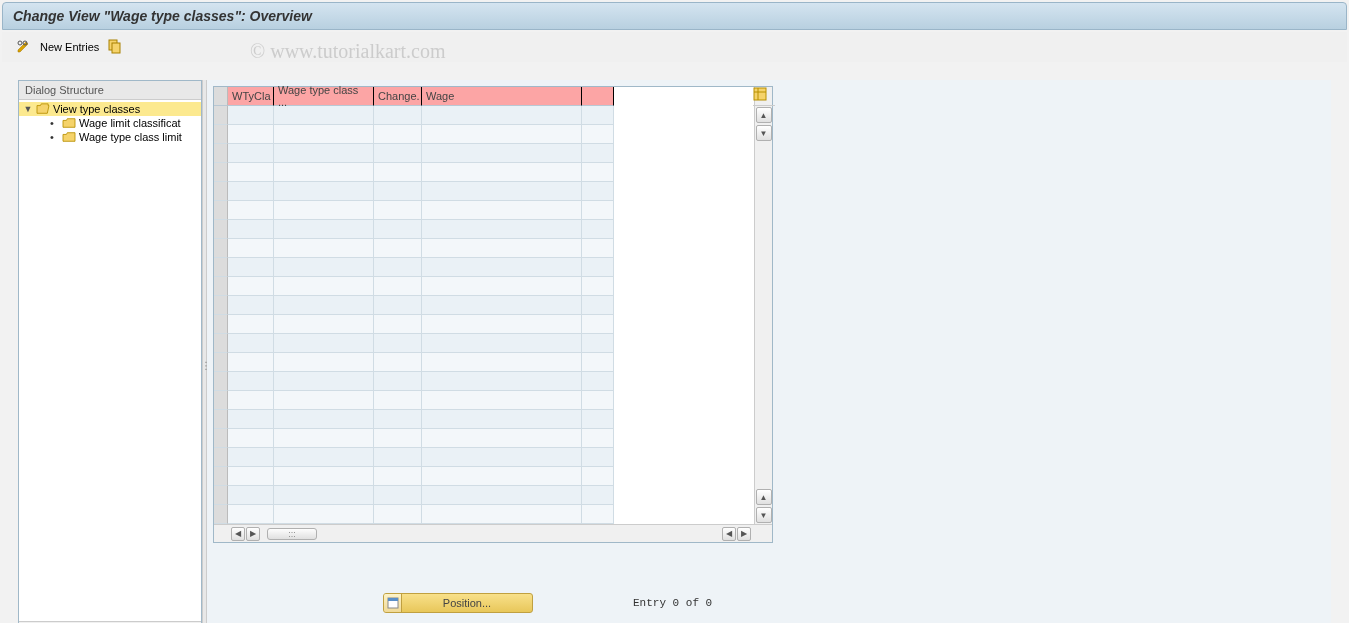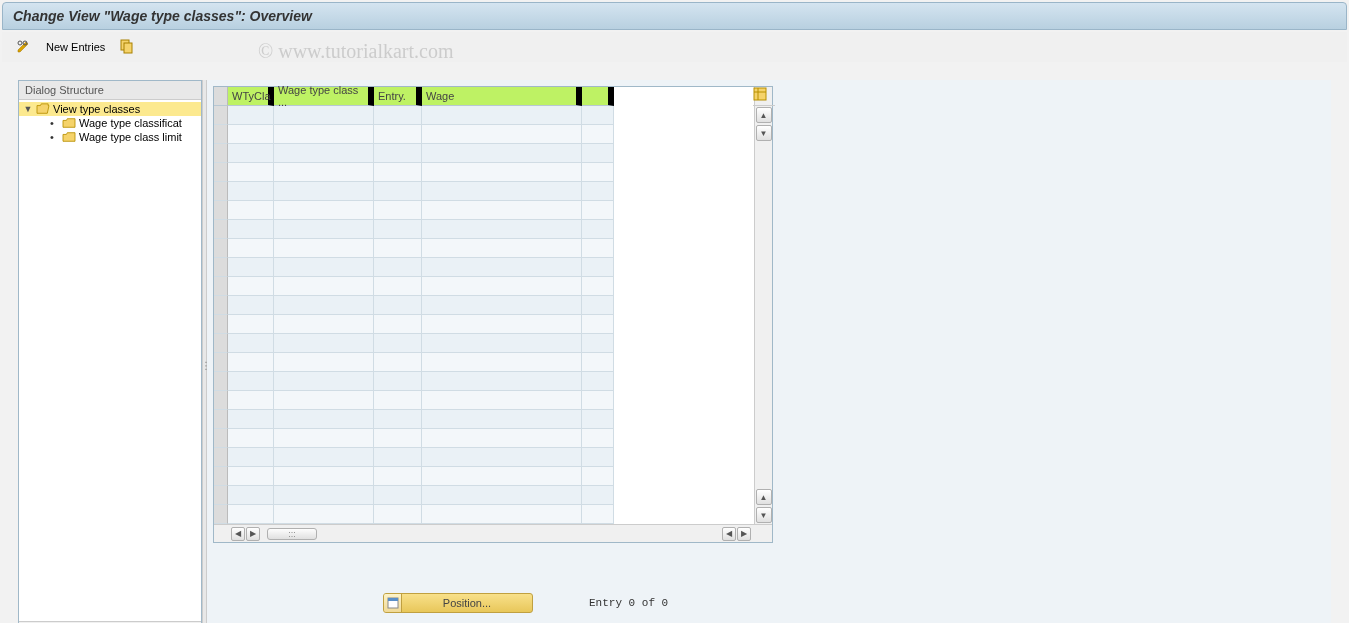--- a/index.html
+++ b/index.html
@@ -25,21 +25,20 @@
       color: #333;
       margin: 2px;
     }
     
     
     .toolbar {
       background: #f0f0f0;
       padding: 4px 10px;
       display: flex;
       align-items: center;
-      gap: 6px;
       margin: 0 2px;
     }
     .toolbar button {
       background: none;
       border: none;
       cursor: pointer;
       padding: 2px 4px;
       font-size: 11px;
     }
     .icon-pencil { width: 16px; height: 16px; }
@@ -151,23 +150,23 @@
     }
     .grid {
       display: flex;
       flex-direction: column;
     }
     .grid-head-row, .grid-row {
       display: flex;
       height: 19px;
     }
     .grid-head-row .gc { 
-      background: #bef264; 
+      background: #fca5a5; 
       border-bottom: 1px solid #b8c8d4;
-      border-right: 6px solid #000000;
+      border-right: 1px solid #000000;
       color: #444;
       padding: 2px 4px;
       display:flex; align-items:center;
     }
     .grid-row .gc {
       background: #eaf1f6;
       border-bottom: 1px solid #d0dce4;
       border-right: 1px solid #d0dce4;
     }
     .grid-row:nth-child(even) .gc { background: #f3f7fa; }
@@ -199,21 +198,21 @@
       height:18px;background:#f0f0f0;border-top:1px solid #ccc;
       display:flex;align-items:center;gap:1px;padding:0 2px;
     }
     
     
     .footer-row{
       margin-top: 50px;
       display:flex;
       align-items:center;
       padding-left: 170px;
-      gap: 56px;
+      gap: 100px;
     }
     .position-btn{
       display:flex;align-items:center;
       width: 150px;
       height: 20px;
       background: linear-gradient(to bottom, #f8e08a, #e8c75a);
       border: 1px solid #c0a040;
       border-radius: 3px;
       font-size: 11px;
       cursor:pointer;
@@ -223,21 +222,21 @@
       width:18px;height:100%;
       display:flex;align-items:center;justify-content:center;
       border-right:1px solid #c0a040;
       background: linear-gradient(to bottom, #fdf3c8, #f0d997);
     }
     .position-btn .pb-label{ flex:1;text-align:center;color:#444;}
     .entry-text{ color:#333; font-size:11px;font-family:Liberation Mono, monospace;}
     
     .watermark{
       position:absolute;
-      top: 40px; left: 258px;
+      top: 40px; left: 250px;
       font-size: 20px;
       color: rgba(180,180,180,0.6);
       font-family: Georgia, serif;
       pointer-events:none;
     }
   </style>
 </head>
 <body>
 
 <div class="title-bar">
@@ -273,21 +272,21 @@
         <svg class="folder-icon" viewBox="0 0 16 14">
             <path d="M1 3 L5 3 L6 1 L14 1 L14 3 L15 3 L13 12 L1 12 Z" fill="#f5d36b" stroke="#b89000"></path>
           </svg>
         <span>View type classes</span>
       </div>
       <div class="tree-item tree-indent1">
         <span class="tree-bullet">•</span>
         <svg class="folder-icon" viewBox="0 0 16 14">
             <path d="M1 4 L1 12 L15 12 L15 2 L6 2 L5 4 Z" fill="#f5d36b" stroke="#b89000"></path>
           </svg>
-        <span>Wage type classificat</span>
+        <span>Wage limit classificat</span>
       </div>
       <div class="tree-item tree-indent1">
         <span class="tree-bullet">•</span>
         <svg class="folder-icon" viewBox="0 0 16 14">
             <path d="M1 4 L1 12 L15 12 L15 2 L6 2 L5 4 Z" fill="#f5d36b" stroke="#b89000"></path>
           </svg>
         <span>Wage type class limit</span>
       </div>
     </div>
     <div class="ds-footer">
@@ -303,21 +302,21 @@
 
   <div class="data-area">
     <div class="grid-wrap">
       <div class="grid">
         <div class="grid-body">
           <div class="grid-rows">
             <div class="grid-head-row">
               <div class="gc sel"></div>
               <div class="gc c0">WTyCla</div>
               <div class="gc c1">Wage type class ...</div>
-              <div class="gc c2">Entry.</div>
+              <div class="gc c2">Change.</div>
               <div class="gc c3">Wage</div>
               <div class="gc c4"></div>
             </div>
             <div id="grid-rows-container">
                 <div class="grid-row">
                   <div class="gc sel"></div>
                   <div class="gc c0"></div>
                   <div class="gc c1"></div>
                   <div class="gc c2"></div>
                   <div class="gc c3"></div>

